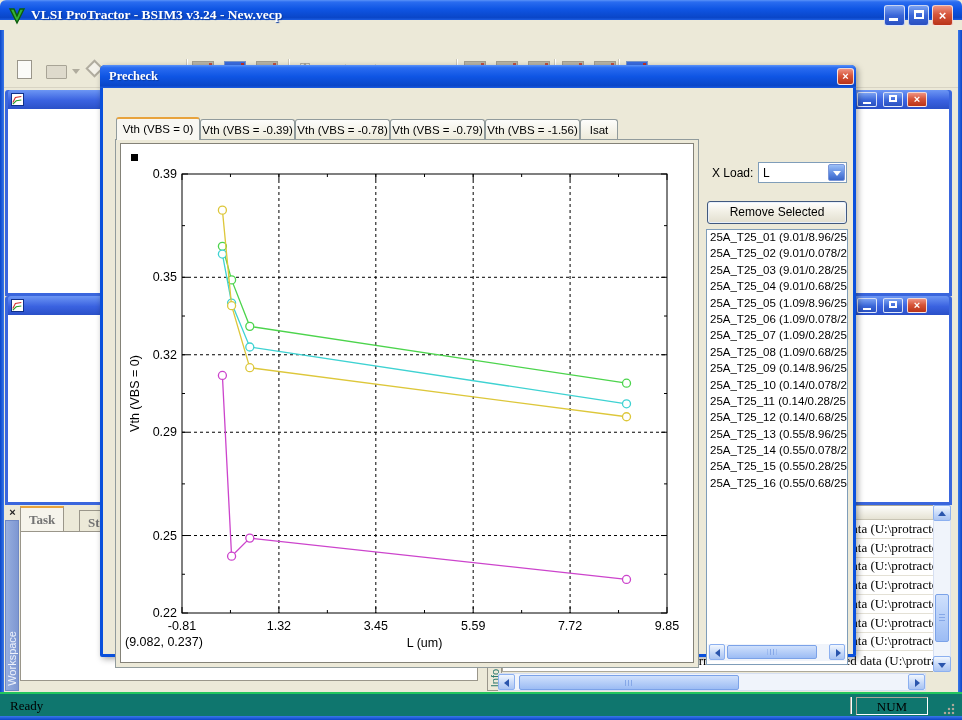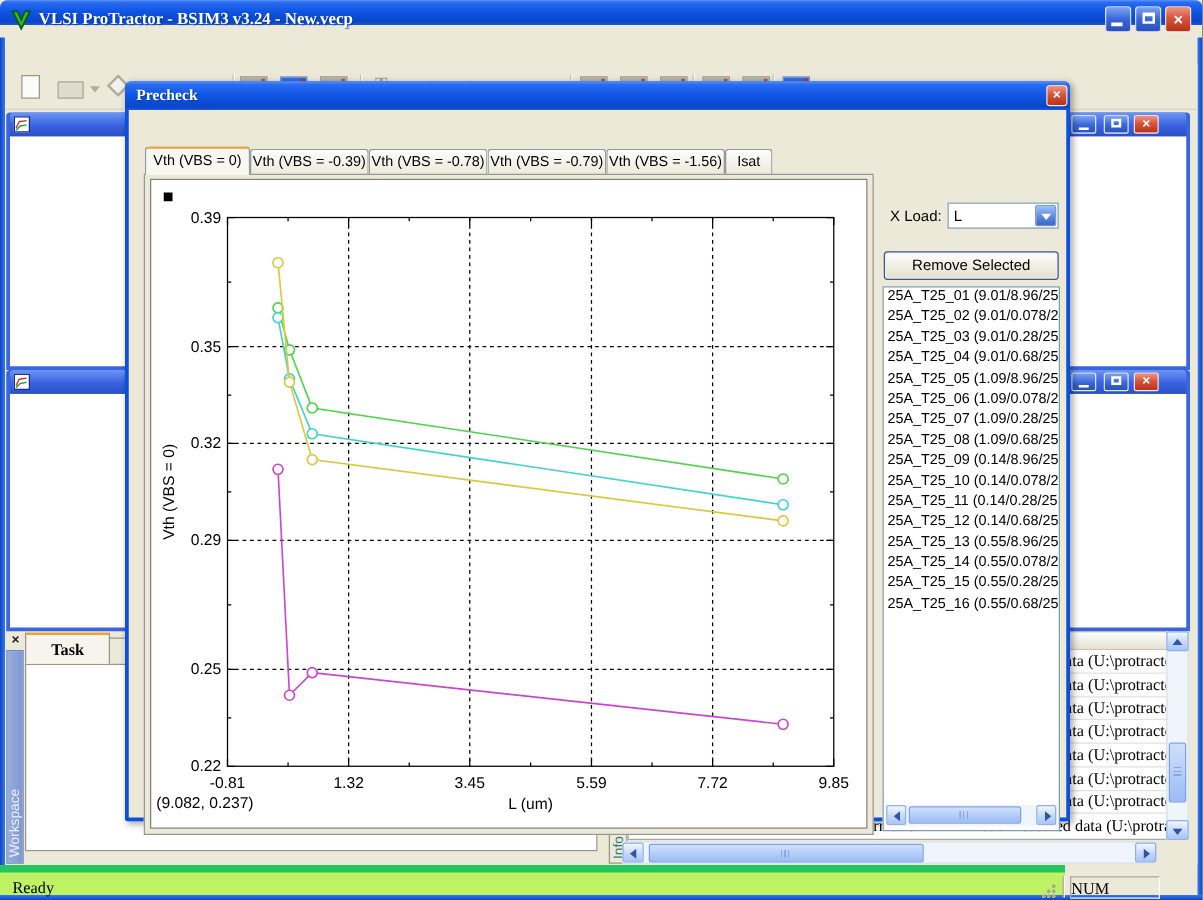--- a/index.html
+++ b/index.html
@@ -65,21 +65,21 @@
   .chartwin-icon{position:absolute;left:3px;top:3px;width:13px;height:13px;background:#fff;border:1px solid #10308a;}
 
   
   .ws-close{left:6px;top:506px;width:13px;height:13px;font:bold 11px "Liberation Sans",sans-serif;
     color:#222;text-align:center;line-height:13px;cursor:pointer;}
   .ws-strip{left:5px;top:520px;width:14px;height:171px;
     background:linear-gradient(90deg,#97aede,#7e97d2);border:1px solid #6f88c4;}
   .ws-strip-label{position:absolute;left:0px;bottom:4px;width:14px;color:#eef2fb;
     font:11px "Liberation Sans",sans-serif;writing-mode:vertical-rl;transform:rotate(180deg);white-space:nowrap;}
   .ws-tab{position:absolute;background:#ece9d8;border:1px solid #9a968a;border-bottom:none;
-    font:bold 13px "Liberation Serif",serif;color:#000000;padding:4px 20px 0;}
+    font:bold 13px "Liberation Serif",serif;color:#737373;padding:4px 8px 0;}
   .ws-tab.active{background:#f6f4ec;border-top:2px solid #e8a33d;z-index:3;}
   .ws-content{left:20px;top:531px;width:458px;height:150px;background:#fff;border:1px solid #9a968a;}
 
   
   .log-grid{left:502px;top:505px;width:431px;height:167px;background:#fff;border:1px solid #aca899;border-right:none;}
   .log-header{position:absolute;left:0;top:0;width:100%;height:14px;
     background:linear-gradient(180deg,#fdfdfb,#e6e3d4);border-bottom:1px solid #c8c4b4;}
   .log-row{position:absolute;left:0;width:100%;height:19px;border-bottom:1px solid #e4e1d6;
     font:13px "Liberation Serif",serif;color:#000;overflow:hidden;}
   .log-row .tail{position:absolute;left:349px;top:1px;width:84px;white-space:nowrap;overflow:hidden;}
@@ -99,25 +99,25 @@
   .tri-d{border-left:4px solid transparent;border-right:4px solid transparent;border-top:5px solid #2a55ad;left:4px;top:6px;}
   .sb-track{position:absolute;background:#f0f4fb;border:1px solid #d6dff2;}
   .sb-thumb{position:absolute;border-radius:2px;border:1px solid #7ba2e8;
     background:linear-gradient(180deg,#cfe0fc,#9cbcf4);}
   .sb-thumb .grip{position:absolute;left:50%;top:50%;transform:translate(-50%,-50%);
     width:9px;height:6px;background:repeating-linear-gradient(90deg,#86a8e8 0 1px,transparent 1px 3px);}
   .sb-thumb.vert .grip{width:6px;height:9px;
     background:repeating-linear-gradient(180deg,#86a8e8 0 1px,transparent 1px 3px);}
 
   
-  .statusbar{left:0;top:692px;width:852px;height:24px;background:#bef264;border-top:6px solid #22c55e;}
+  .statusbar{left:0;top:692px;width:962px;height:24px;background:#0f766e;border-top:2px solid #22c55e;}
   .status-ready{position:absolute;left:10px;top:4px;font:13px "Liberation Serif",serif;color:#000;}
   .status-sep{position:absolute;left:850px;top:3px;width:2px;height:17px;border-left:1px solid #aca899;border-right:1px solid #fff;}
   .status-num{position:absolute;left:856px;top:3px;width:72px;height:18px;border:1px solid;
-    border-color:#aca899 #fff #fff #aca899;text-align:left;font:13px "Liberation Serif",serif;line-height:17px;}
+    border-color:#aca899 #fff #fff #aca899;text-align:center;font:13px "Liberation Serif",serif;line-height:17px;}
   .grip{position:absolute;right:6px;top:8px;width:13px;height:13px;
     background:radial-gradient(circle at 2px 11px,#aca899 1.4px,transparent 1.6px),
                radial-gradient(circle at 6px 11px,#aca899 1.4px,transparent 1.6px),
                radial-gradient(circle at 10px 11px,#aca899 1.4px,transparent 1.6px),
                radial-gradient(circle at 6px 7px,#aca899 1.4px,transparent 1.6px),
                radial-gradient(circle at 10px 7px,#aca899 1.4px,transparent 1.6px),
                radial-gradient(circle at 10px 3px,#aca899 1.4px,transparent 1.6px);}
 
   
   .dialog{left:100px;top:65px;width:756px;height:592px;z-index:50;

